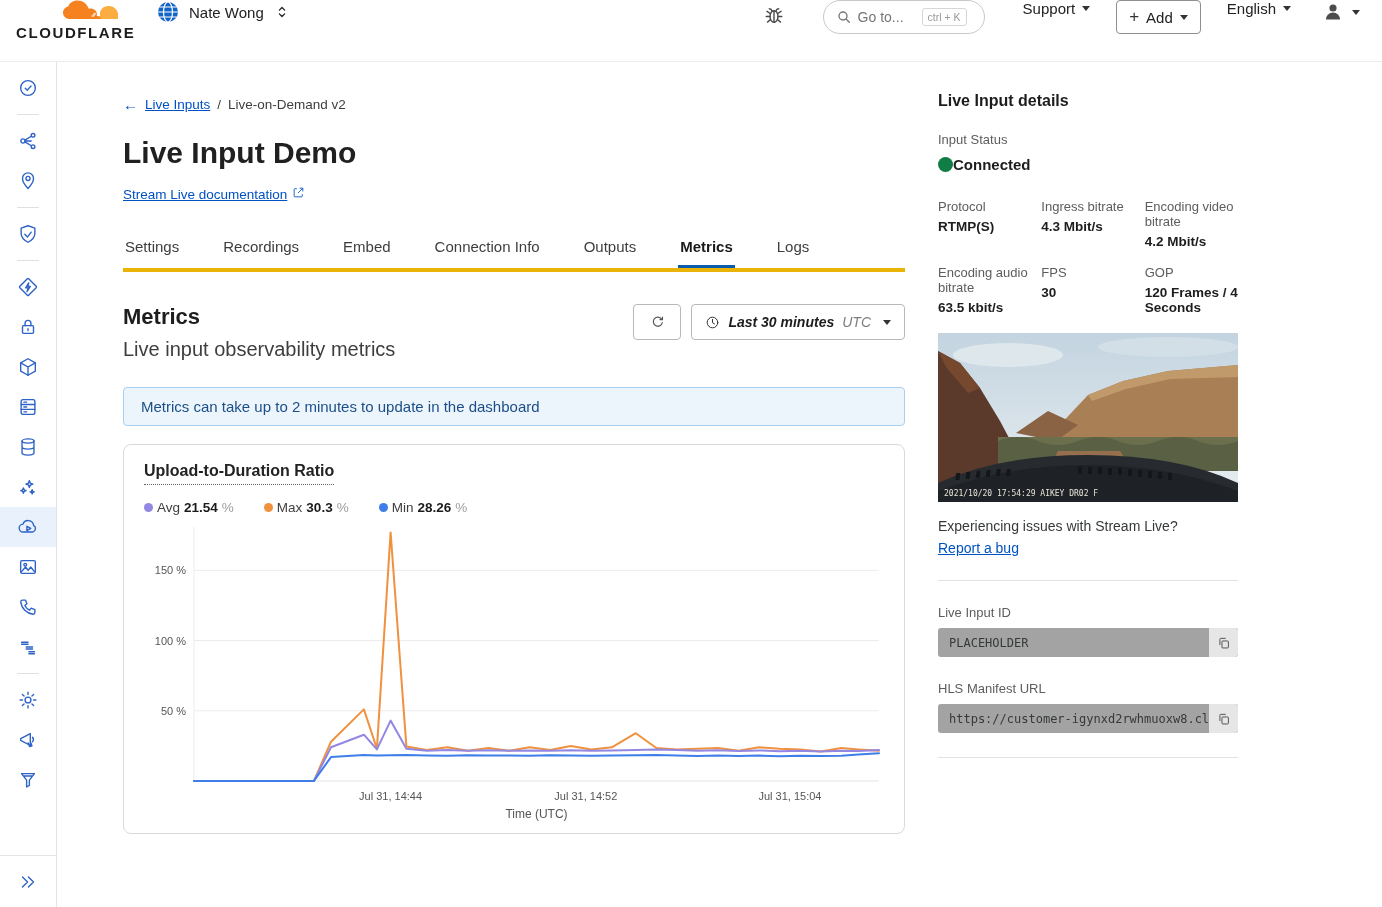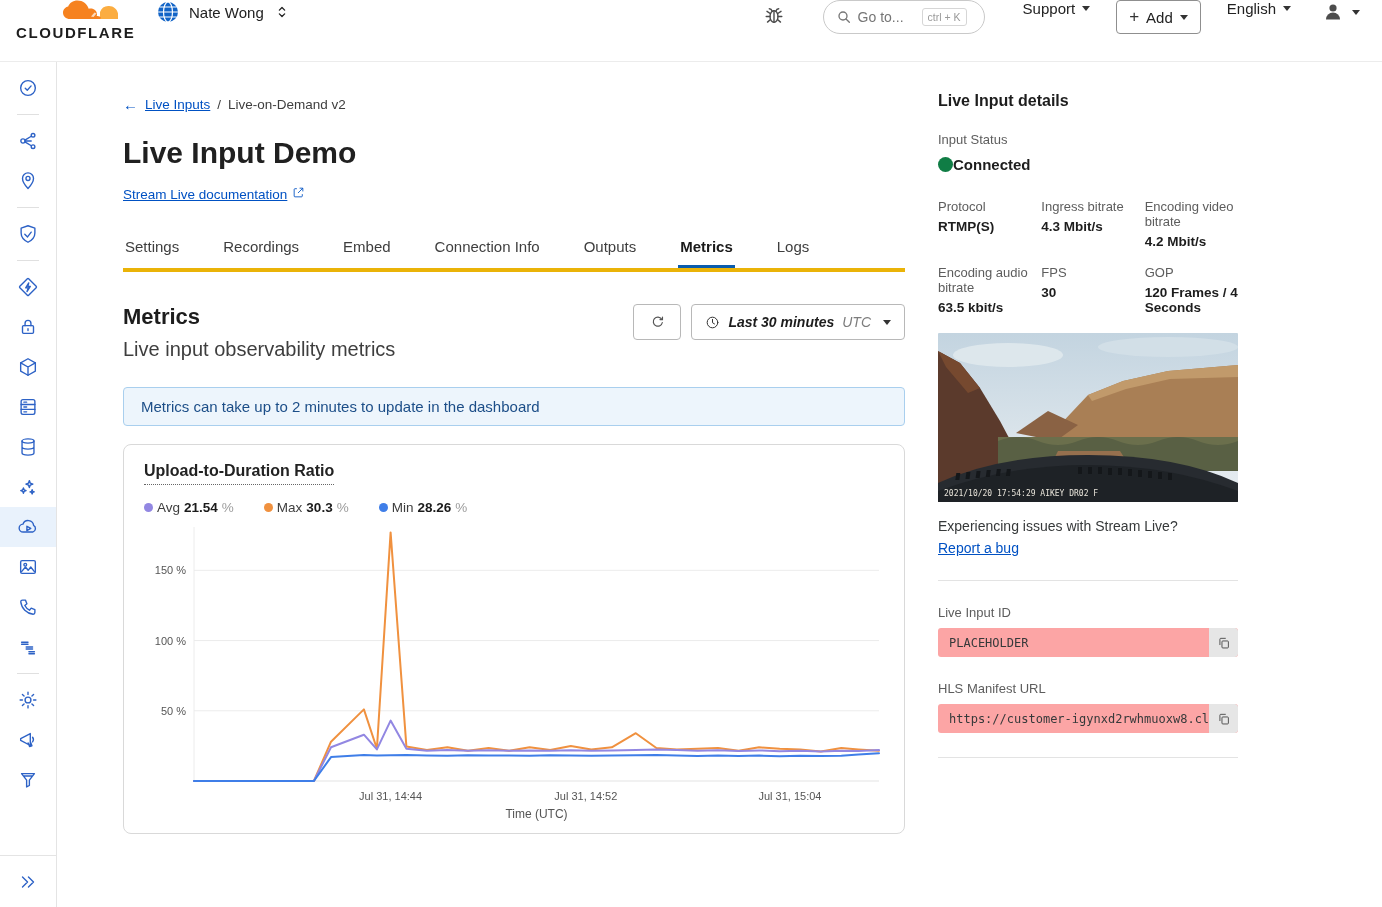--- a/index.html
+++ b/index.html
@@ -95,21 +95,21 @@
   .status-dot { width:15px; height:15px; border-radius:50%; }
   .status-text { font-size:15px; font-weight:700; }
   .details-grid { margin-top:26px; display:grid; grid-template-columns:1fr 1fr 1fr; row-gap:16px; column-gap:10px; }
   .field-label { font-size:13px; color:#5d5d5d; }
   .field-value { font-size:13.5px; font-weight:700; margin-top:5px; }
   .thumb { margin-top:18px; width:300px; height:169px; display:block; border-radius:1px; }
   .issues { margin-top:16px; font-size:14px; color:#36393a; }
   .report-link { margin-top:6px; font-size:14px; }
   .rp-hr { border:none; border-top:1px solid #e3e3e3; margin:24px 0 0; }
   .code-label { font-size:13px; color:#5d5d5d; margin-top:24px; }
-  .code-field { margin-top:8px; position:relative; background:#fca5a5; border-radius:3px; height:29px;
+  .code-field { margin-top:8px; position:relative; background:#a3a3a3; border-radius:3px; height:29px;
     display:flex; align-items:center; overflow:hidden; }
   .code-text { font-family:"DejaVu Sans Mono","Liberation Mono",monospace; font-size:12px; color:#36393a;
     padding:0 34px 0 11px; white-space:nowrap; overflow:hidden; }
   .copy-btn { position:absolute; right:0; top:0; bottom:0; width:29px; background:#e6e6e6;
     display:flex; align-items:center; justify-content:center; cursor:pointer; border-radius:0 3px 3px 0; }
   .copy-btn svg { width:14px; height:14px; stroke:#4a4a4a; fill:none; stroke-width:1.6; stroke-linejoin:round; }
 </style>
 </head>
 <body>
 

